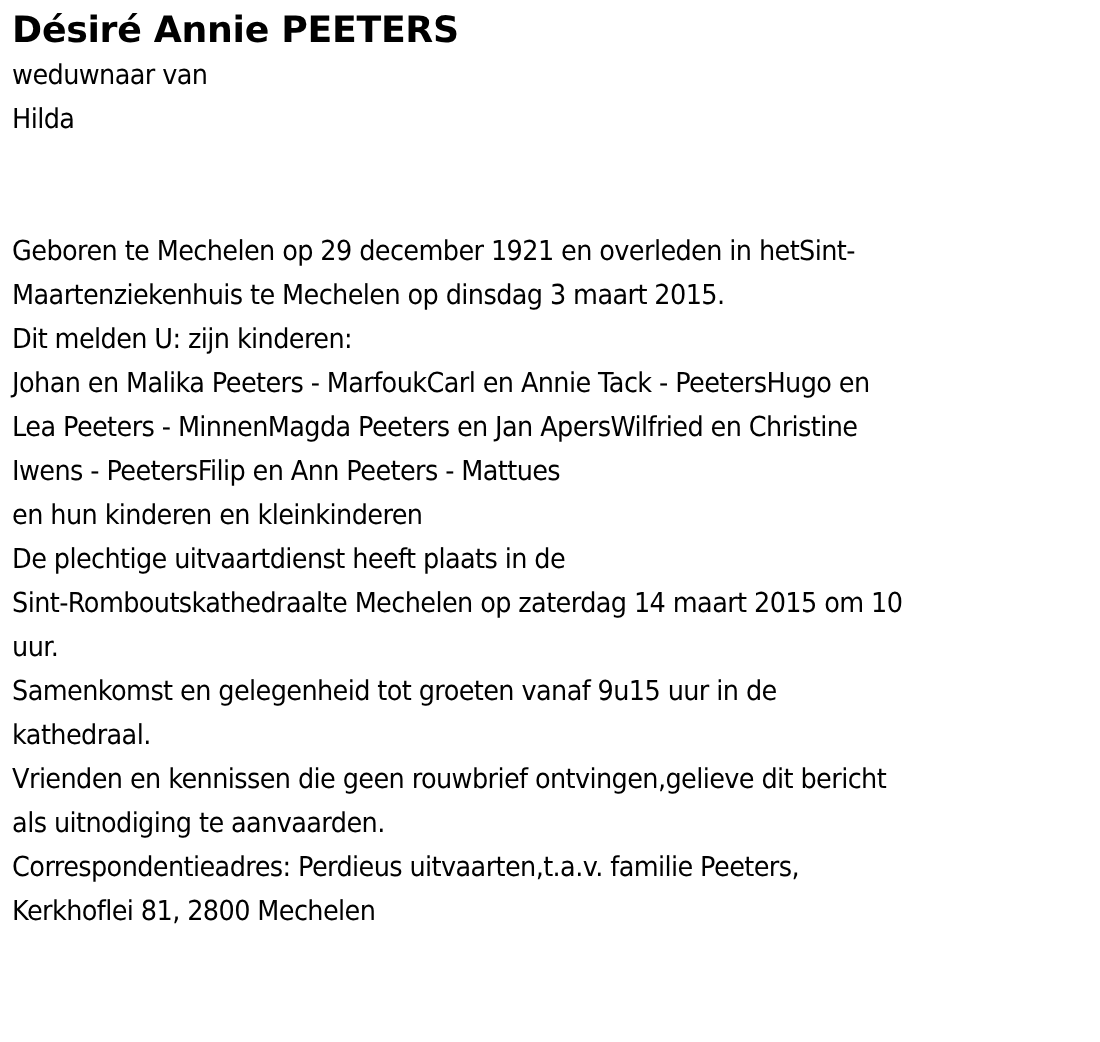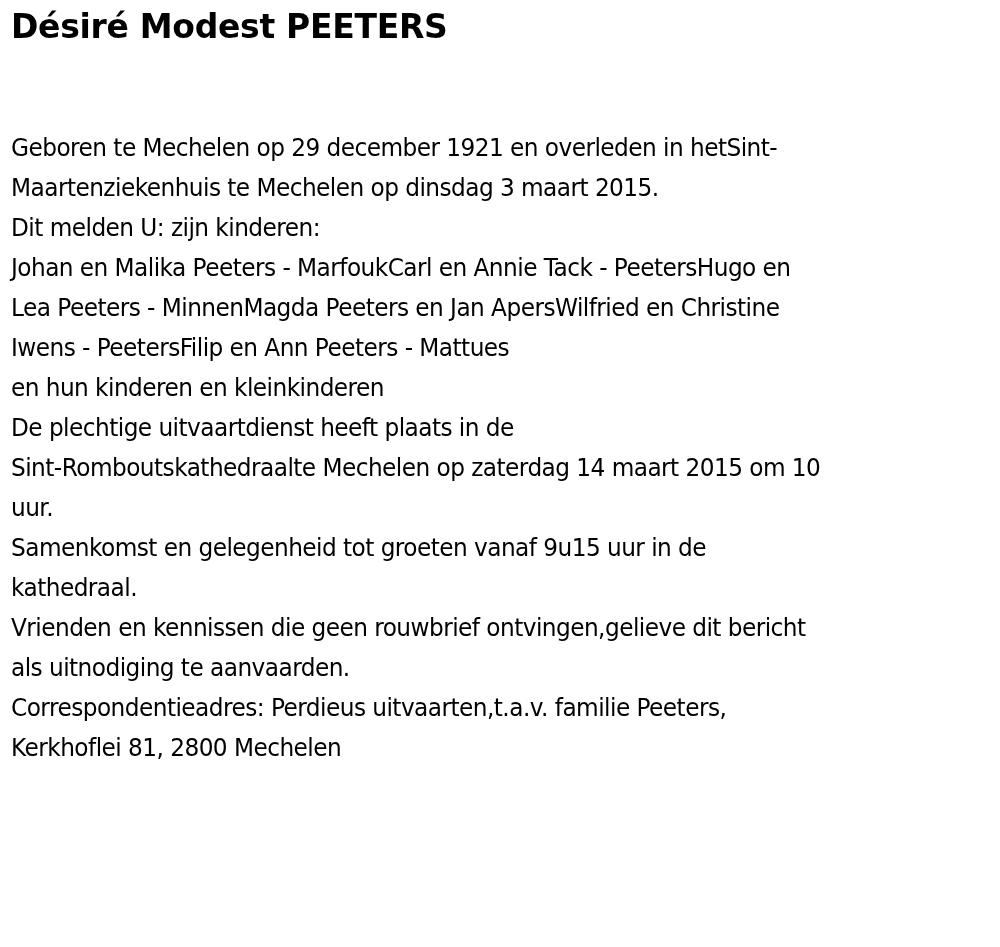--- a/index.html
+++ b/index.html
@@ -36,22 +36,26 @@
       transform: scaleX(0.93);
     }
     .blank {
       height: 40px;
     }
   </style>
 </head>
 <body>
 
 <div class="page">
-  <h1 class="title">Désiré Modest PEETERS</h1>
+  <h1 class="title">Désiré Annie PEETERS</h1>
 
+  <div>
+    <div class="line">weduwnaar van</div>
+    <div class="line">Hilda</div>
+  </div>
 
   <div class="blank"></div>
 
 
   <div class="blank"></div>
 
   <div>
     <div class="line">Geboren te Mechelen op 29 december 1921 en overleden in hetSint-</div>
     <div class="line">Maartenziekenhuis te Mechelen op dinsdag 3 maart 2015.</div>
     <div class="line">Dit melden U: zijn kinderen:</div>

